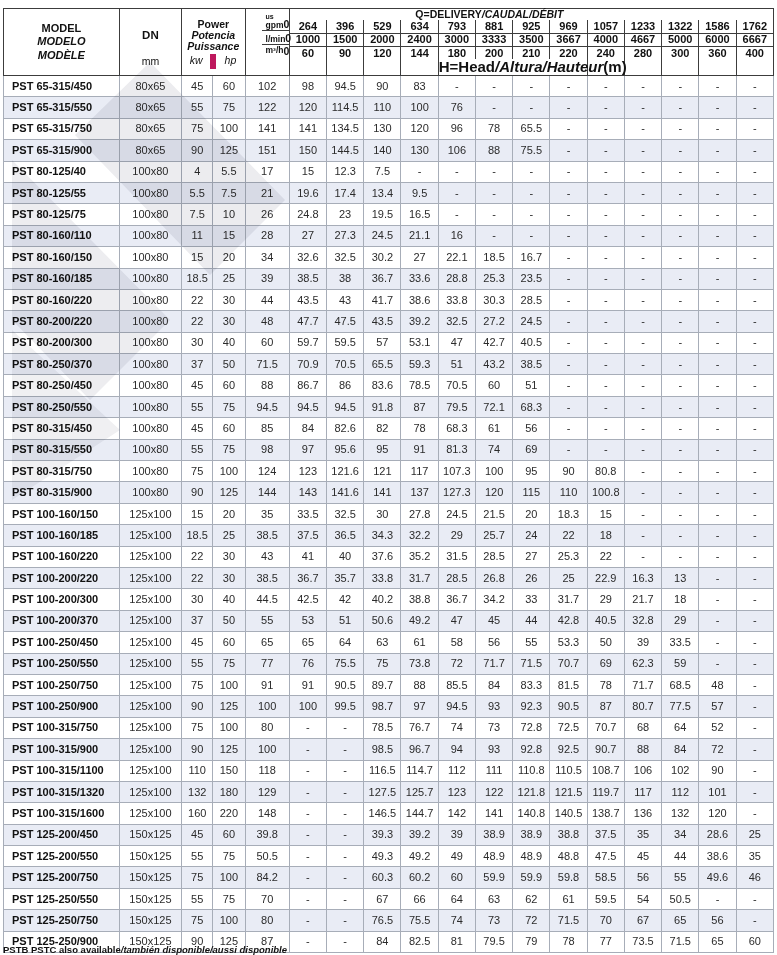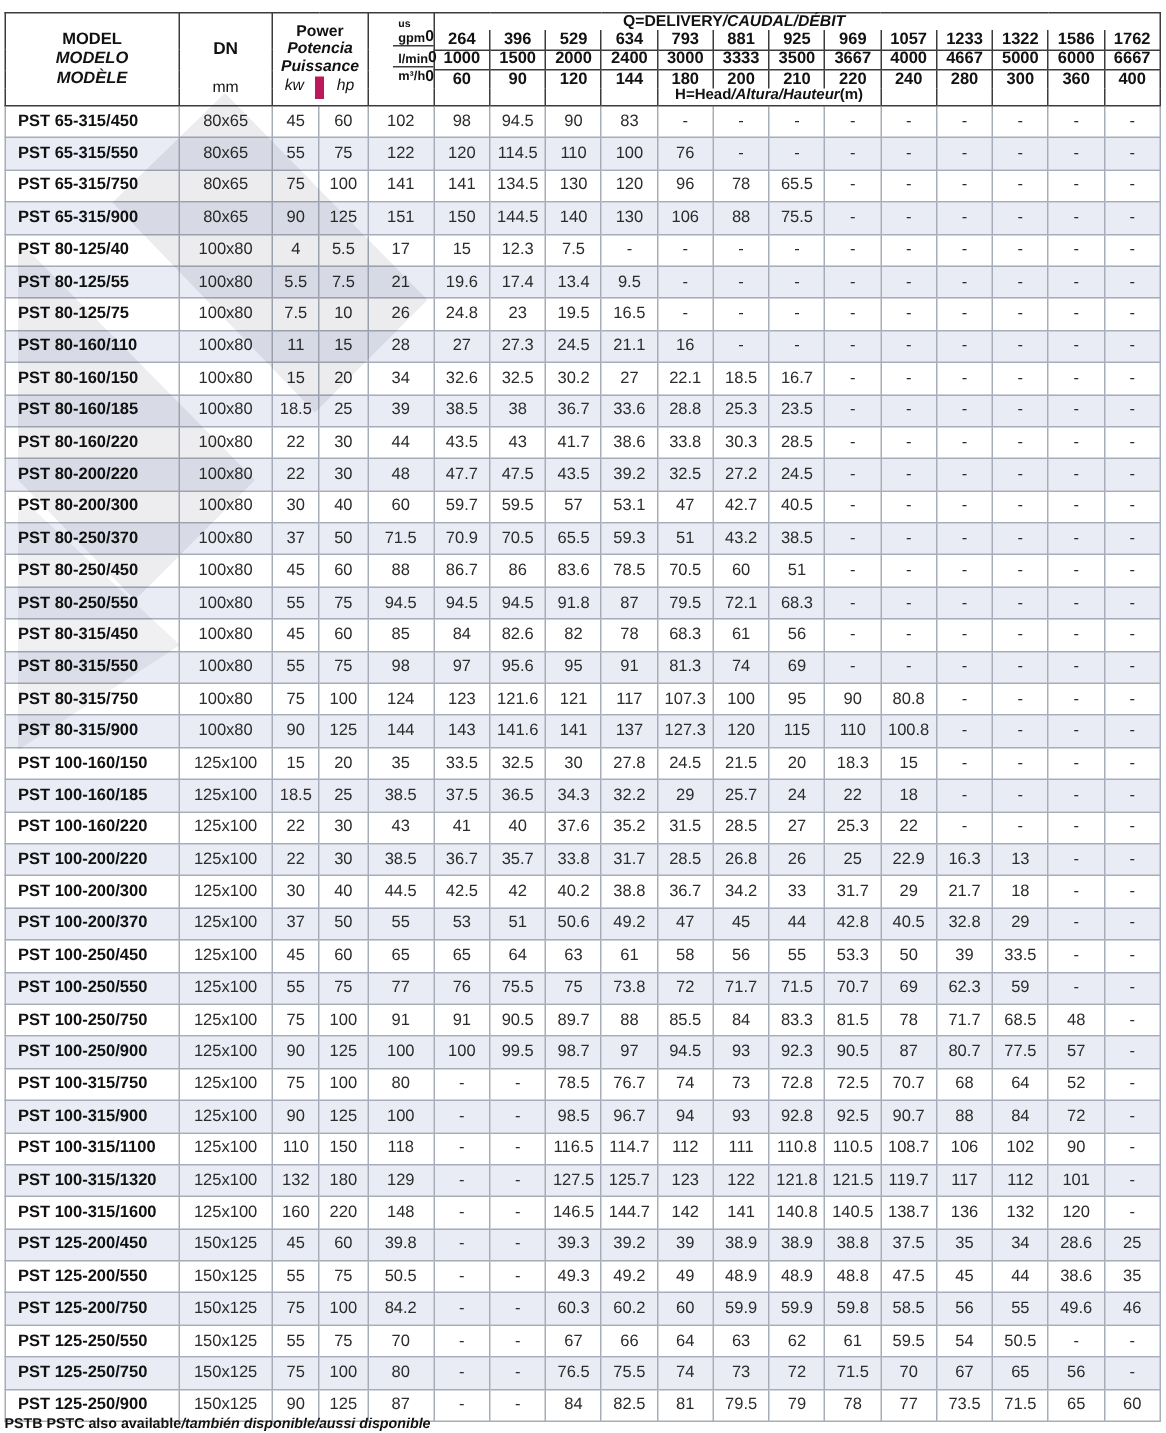--- a/index.html
+++ b/index.html
@@ -9,21 +9,21 @@
   table{border-collapse:collapse;table-layout:fixed;width:771px;border:1.6px solid #161616;}
   col.c-model{width:115px}col.c-dn{width:62px}col.c-kw{width:31px}col.c-hp{width:32px}col.c-u{width:44px}col.c-q{width:37px}
 
   thead th{border:1px solid #3c3c3c;padding:0;font-weight:bold;color:#111;background:#fff;}
   .h-q{height:11px;font-size:10.5px;border-bottom:none;text-align:center;padding-right:84px;line-height:1;}
   .h-q i{font-style:italic;}
   tr.num-row th{height:12.5px;font-size:11px;line-height:1;border-top:none;}
   tr.num-row2 th{height:12.5px;font-size:11px;line-height:1;}
   tr.num-row3 th{height:9px;font-size:11px;line-height:1;vertical-align:top;padding-top:1px;}
   th.no-bot{border-bottom:none;}
-  .h-head{border-top:none;height:8px;font-size:10px;vertical-align:top;line-height:1;padding-bottom:1px;white-space:nowrap;}
+  .h-head{border-top:none;height:8px;font-size:15px;vertical-align:top;line-height:1;padding-bottom:1px;white-space:nowrap;}
   .h-head i{font-style:italic;}
 
   .model-inner{display:flex;flex-direction:column;justify-content:center;height:53px;font-weight:bold;font-size:11px;line-height:1.2;text-align:center;}
   .model-inner .it{font-style:italic;}
   .dn-inner{display:flex;flex-direction:column;height:53px;}
   .dn-label{flex:1;display:flex;align-items:center;justify-content:center;font-weight:bold;font-size:11.5px;}
   .dn-unit{height:14px;font-size:10.5px;font-weight:normal;}
   .power-inner{display:flex;flex-direction:column;height:53px;}
   .p-lines{flex:1;text-align:center;font-size:10.5px;line-height:1.08;padding-top:3px;}
   .p-lines .it{font-style:italic;}

